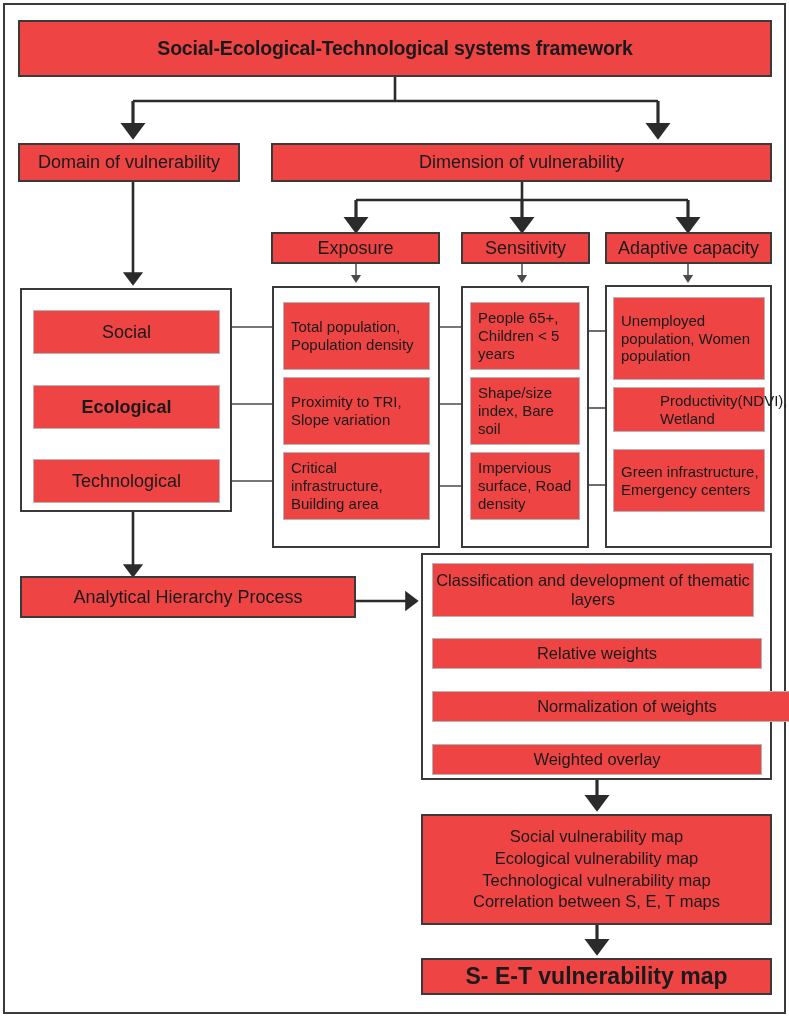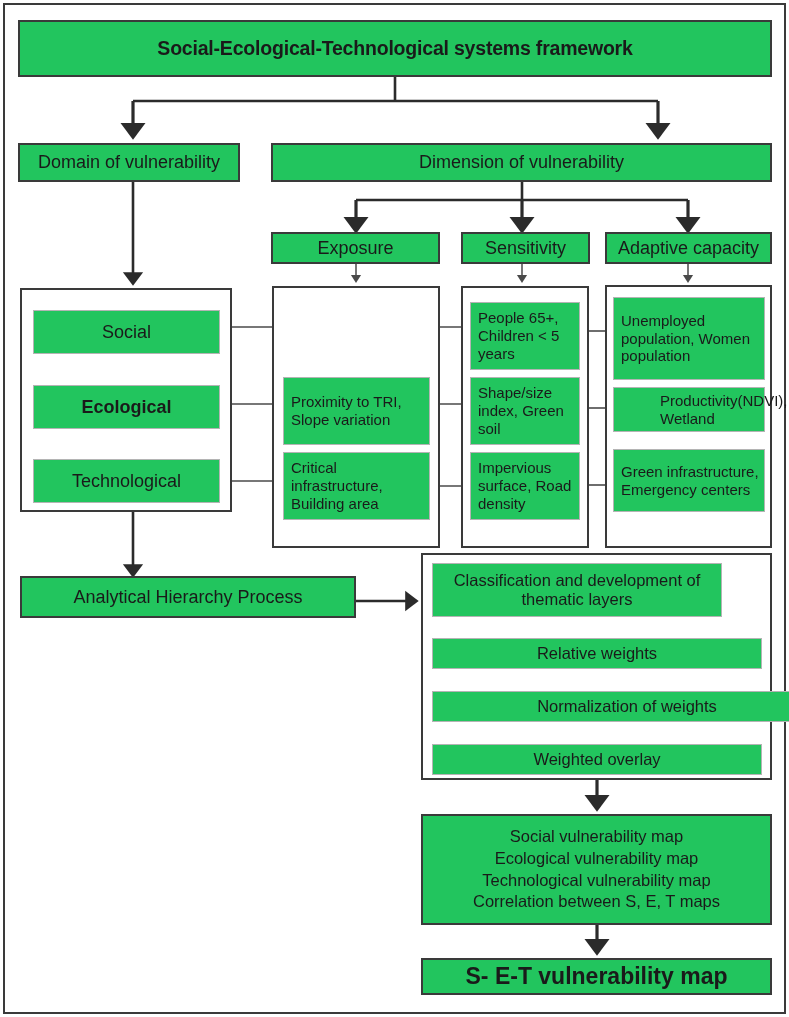--- a/index.html
+++ b/index.html
@@ -5,21 +5,21 @@
   html,body{margin:0;padding:0;background:#ffffff;}
   body{width:789px;height:1017px;font-family:"Liberation Sans",sans-serif;color:#1a1a1a;}
   #root{position:relative;width:789px;height:1017px;overflow:hidden;background:#fff;}
 
   
   .frame{position:absolute;left:3px;top:3px;width:783px;height:1011px;
          border:2px solid #3a3a3a;box-sizing:border-box;}
 
   
   .box{position:absolute;box-sizing:border-box;display:flex;align-items:center;
-       justify-content:center;text-align:center;background:#22c55e;}
+       justify-content:center;text-align:center;background:#ef4444;}
   .box-dark{border:2px solid #3a3a3a;}
   .box-light{border:1px solid #b4b4b4;}
   .container-dark{position:absolute;box-sizing:border-box;border:2px solid #3a3a3a;background:#fff;}
 
   .t-title{font-weight:bold;font-size:19.5px;letter-spacing:-0.2px;}
   .t-lg{font-size:18px;}
   .t-md{font-size:16.5px;}
   .t-sm{font-size:15px;}
   .t-bold{font-weight:bold;font-size:23px;}
   .left{justify-content:flex-start;text-align:left;padding-left:7px;}
@@ -97,37 +97,38 @@
   <div class="box box-dark t-lg" style="left:271px;top:232px;width:169px;height:32px;">Exposure</div>
   <div class="box box-dark t-lg" style="left:461px;top:232px;width:129px;height:32px;">Sensitivity</div>
   <div class="box box-dark t-lg" style="left:605px;top:232px;width:167px;height:32px;">Adaptive capacity</div>
 
   <div class="container-dark" style="left:20px;top:288px;width:212px;height:224px;"></div>
   <div class="box box-light t-lg" style="left:33px;top:310px;width:187px;height:44px;">Social</div>
   <div class="box box-light t-lg" style="left:33px;top:385px;width:187px;height:44px;font-weight:bold;">Ecological</div>
   <div class="box box-light t-lg" style="left:33px;top:459px;width:187px;height:44px;">Technological</div>
 
   <div class="container-dark" style="left:272px;top:286px;width:168px;height:262px;"></div>
+  <div class="box box-light t-sm left multiline" style="left:283px;top:302px;width:147px;height:68px;">Total population, Population density</div>
   <div class="box box-light t-sm left multiline" style="left:283px;top:377px;width:147px;height:68px;">Proximity to TRI, Slope variation</div>
   <div class="box box-light t-sm left multiline" style="left:283px;top:452px;width:147px;height:68px;">Critical infrastructure, Building area</div>
 
   <div class="container-dark" style="left:461px;top:286px;width:128px;height:262px;"></div>
   <div class="box box-light t-sm left multiline" style="left:470px;top:302px;width:110px;height:68px;">People 65+, Children &lt; 5 years</div>
-  <div class="box box-light t-sm left multiline" style="left:470px;top:377px;width:110px;height:68px;">Shape/size index, Green soil</div>
+  <div class="box box-light t-sm left multiline" style="left:470px;top:377px;width:110px;height:68px;">Shape/size index, Bare soil</div>
   <div class="box box-light t-sm left multiline" style="left:470px;top:452px;width:110px;height:68px;">Impervious surface, Road density</div>
 
   <div class="container-dark" style="left:605px;top:285px;width:167px;height:263px;"></div>
   <div class="box box-light t-sm left multiline" style="left:613px;top:297px;width:152px;height:83px;">Unemployed population, Women population</div>
   <div class="box box-light t-sm left multiline" style="left:613px;top:387px;width:152px;height:45px;padding-left:46px;">Productivity(NDVI), Wetland</div>
   <div class="box box-light t-sm left multiline" style="left:613px;top:449px;width:152px;height:63px;">Green infrastructure, Emergency centers</div>
 
   <div class="box box-dark t-lg" style="left:20px;top:576px;width:336px;height:42px;">Analytical Hierarchy Process</div>
 
   <div class="container-dark" style="left:421px;top:553px;width:351px;height:227px;"></div>
-  <div class="box box-light t-md multiline" style="left:432px;top:563px;width:290px;height:54px;">Classification and development of thematic layers</div>
+  <div class="box box-light t-md multiline" style="left:432px;top:563px;width:322px;height:54px;">Classification and development of thematic layers</div>
   <div class="box box-light t-md" style="left:432px;top:638px;width:330px;height:31px;">Relative weights</div>
   <div class="box box-light t-md" style="left:432px;top:691px;width:390px;height:31px;">Normalization of weights</div>
   <div class="box box-light t-md" style="left:432px;top:744px;width:330px;height:31px;">Weighted overlay</div>
 
   <div class="box box-dark t-md multiline" style="left:421px;top:814px;width:351px;height:111px;line-height:1.33;">Social vulnerability map<br>Ecological vulnerability map<br>Technological vulnerability map<br>Correlation between S, E, T maps</div>
   <div class="box box-dark t-bold" style="left:421px;top:958px;width:351px;height:37px;">S- E-T vulnerability map</div>
 
 </div>
 
 </body></html>

